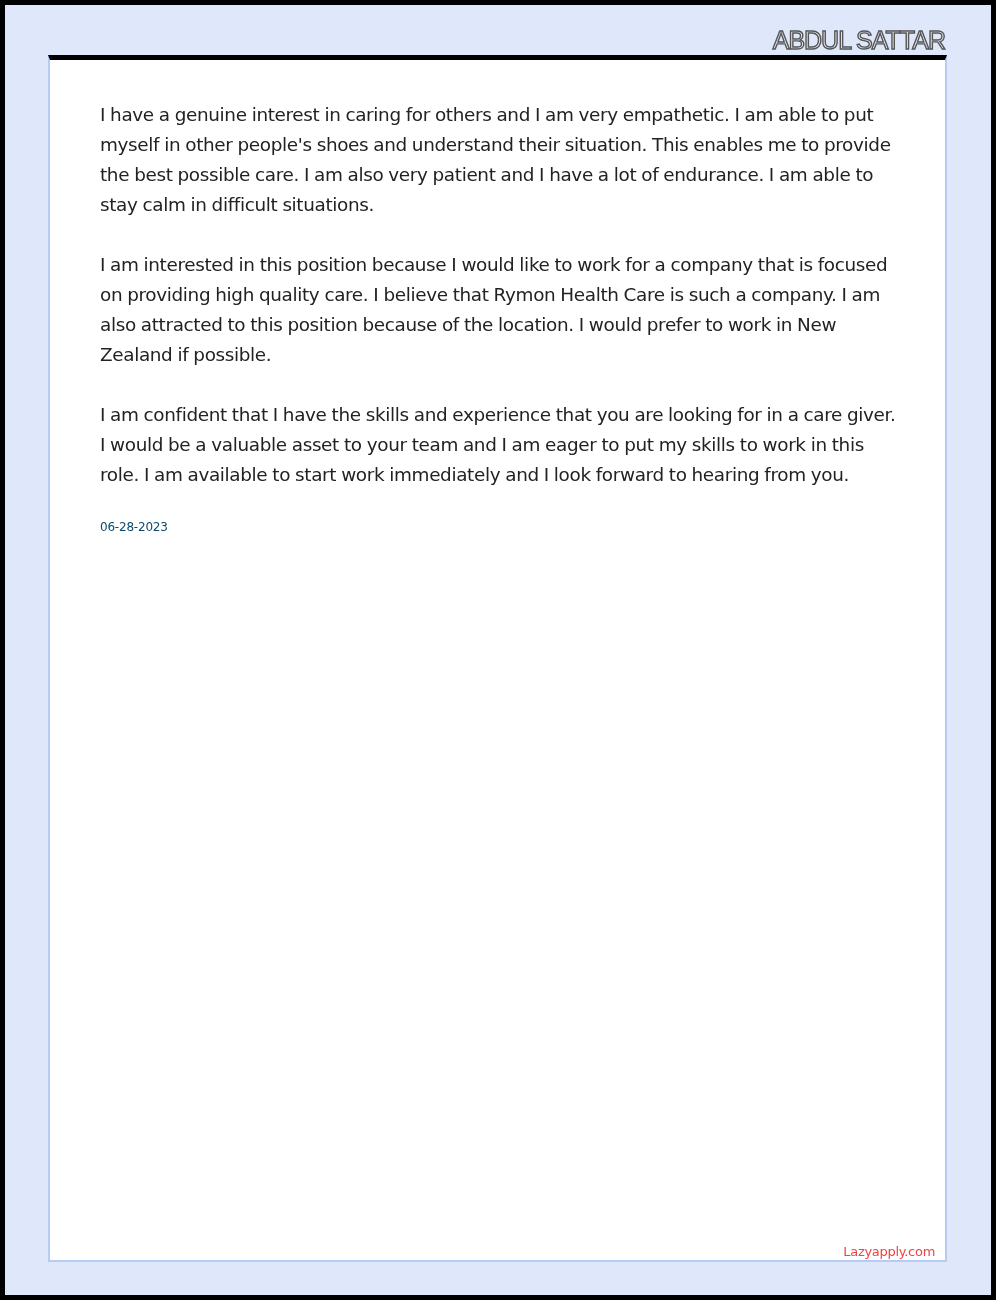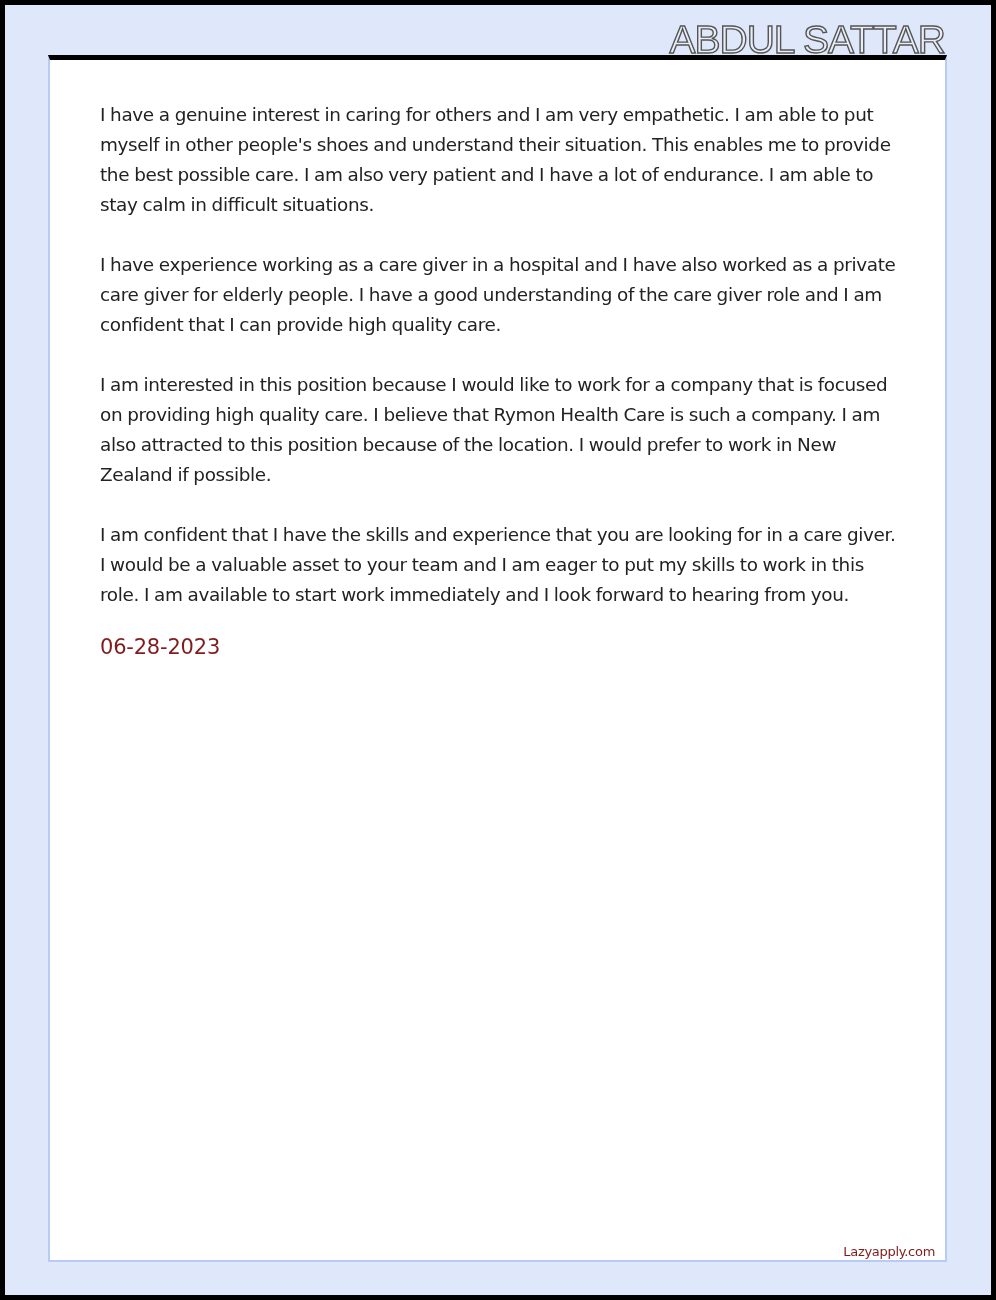--- a/index.html
+++ b/index.html
@@ -14,21 +14,21 @@
       background: #dfe7fb;
       position: relative;
       font-family: "DejaVu Sans", sans-serif;
       overflow: hidden;
     }
     .name-header {
       position: absolute;
       top: 11px;
       right: 46px;
       font-family: "Liberation Sans", sans-serif;
-      font-size: 39px;
+      font-size: 25px;
       line-height: 48px;
       letter-spacing: -1px;
       color: #e9edf7;
       -webkit-text-stroke: 1.4px #555555;
       font-weight: normal;
       margin: 0;
     }
     .letter-card {
       position: absolute;
       left: 43px;
@@ -56,42 +56,41 @@
     .letter-body p {
       margin: 0 0 30px 0;
     }
     .letter-body p.salutation {
       margin-bottom: 30px;
     }
     .letter-body p.last-paragraph {
       margin-bottom: 22px;
     }
     .letter-date {
-      color: #7f1d1d;
-      font-size: 21px;
+      color: #0c4a6e;
+      font-size: 12px;
       line-height: 30px;
       letter-spacing: -0.2px;
     }
     .watermark {
       position: absolute;
       right: 10px;
       bottom: 0px;
       font-size: 13px;
       line-height: 16px;
-      color: #7f1d1d;
+      color: #ef4444;
       letter-spacing: -0.3px;
     }
   </style>
 </head>
 <body>
 
 <h1 class="name-header">ABDUL SATTAR</h1>
 
 <div class="letter-card">
   <div class="letter-body">
     <p>I have a genuine interest in caring for others and I am very empathetic. I am able to put myself in other people's shoes and understand their situation. This enables me to provide the best possible care. I am also very patient and I have a lot of endurance. I am able to stay calm in difficult situations.</p>
-    <p>I have experience working as a care giver in a hospital and I have also worked as a private care giver for elderly people. I have a good understanding of the care giver role and I am confident that I can provide high quality care.</p>
     <p>I am interested in this position because I would like to work for a company that is focused on providing high quality care. I believe that Rymon Health Care is such a company. I am also attracted to this position because of the location. I would prefer to work in New Zealand if possible.</p>
     <p class="last-paragraph">I am confident that I have the skills and experience that you are looking for in a care giver. I would be a valuable asset to your team and I am eager to put my skills to work in this role. I am available to start work immediately and I look forward to hearing from you.</p>
     <div class="letter-date">06-28-2023</div>
   </div>
   <div class="watermark">Lazyapply.com</div>
 </div>
 
 </body></html>

